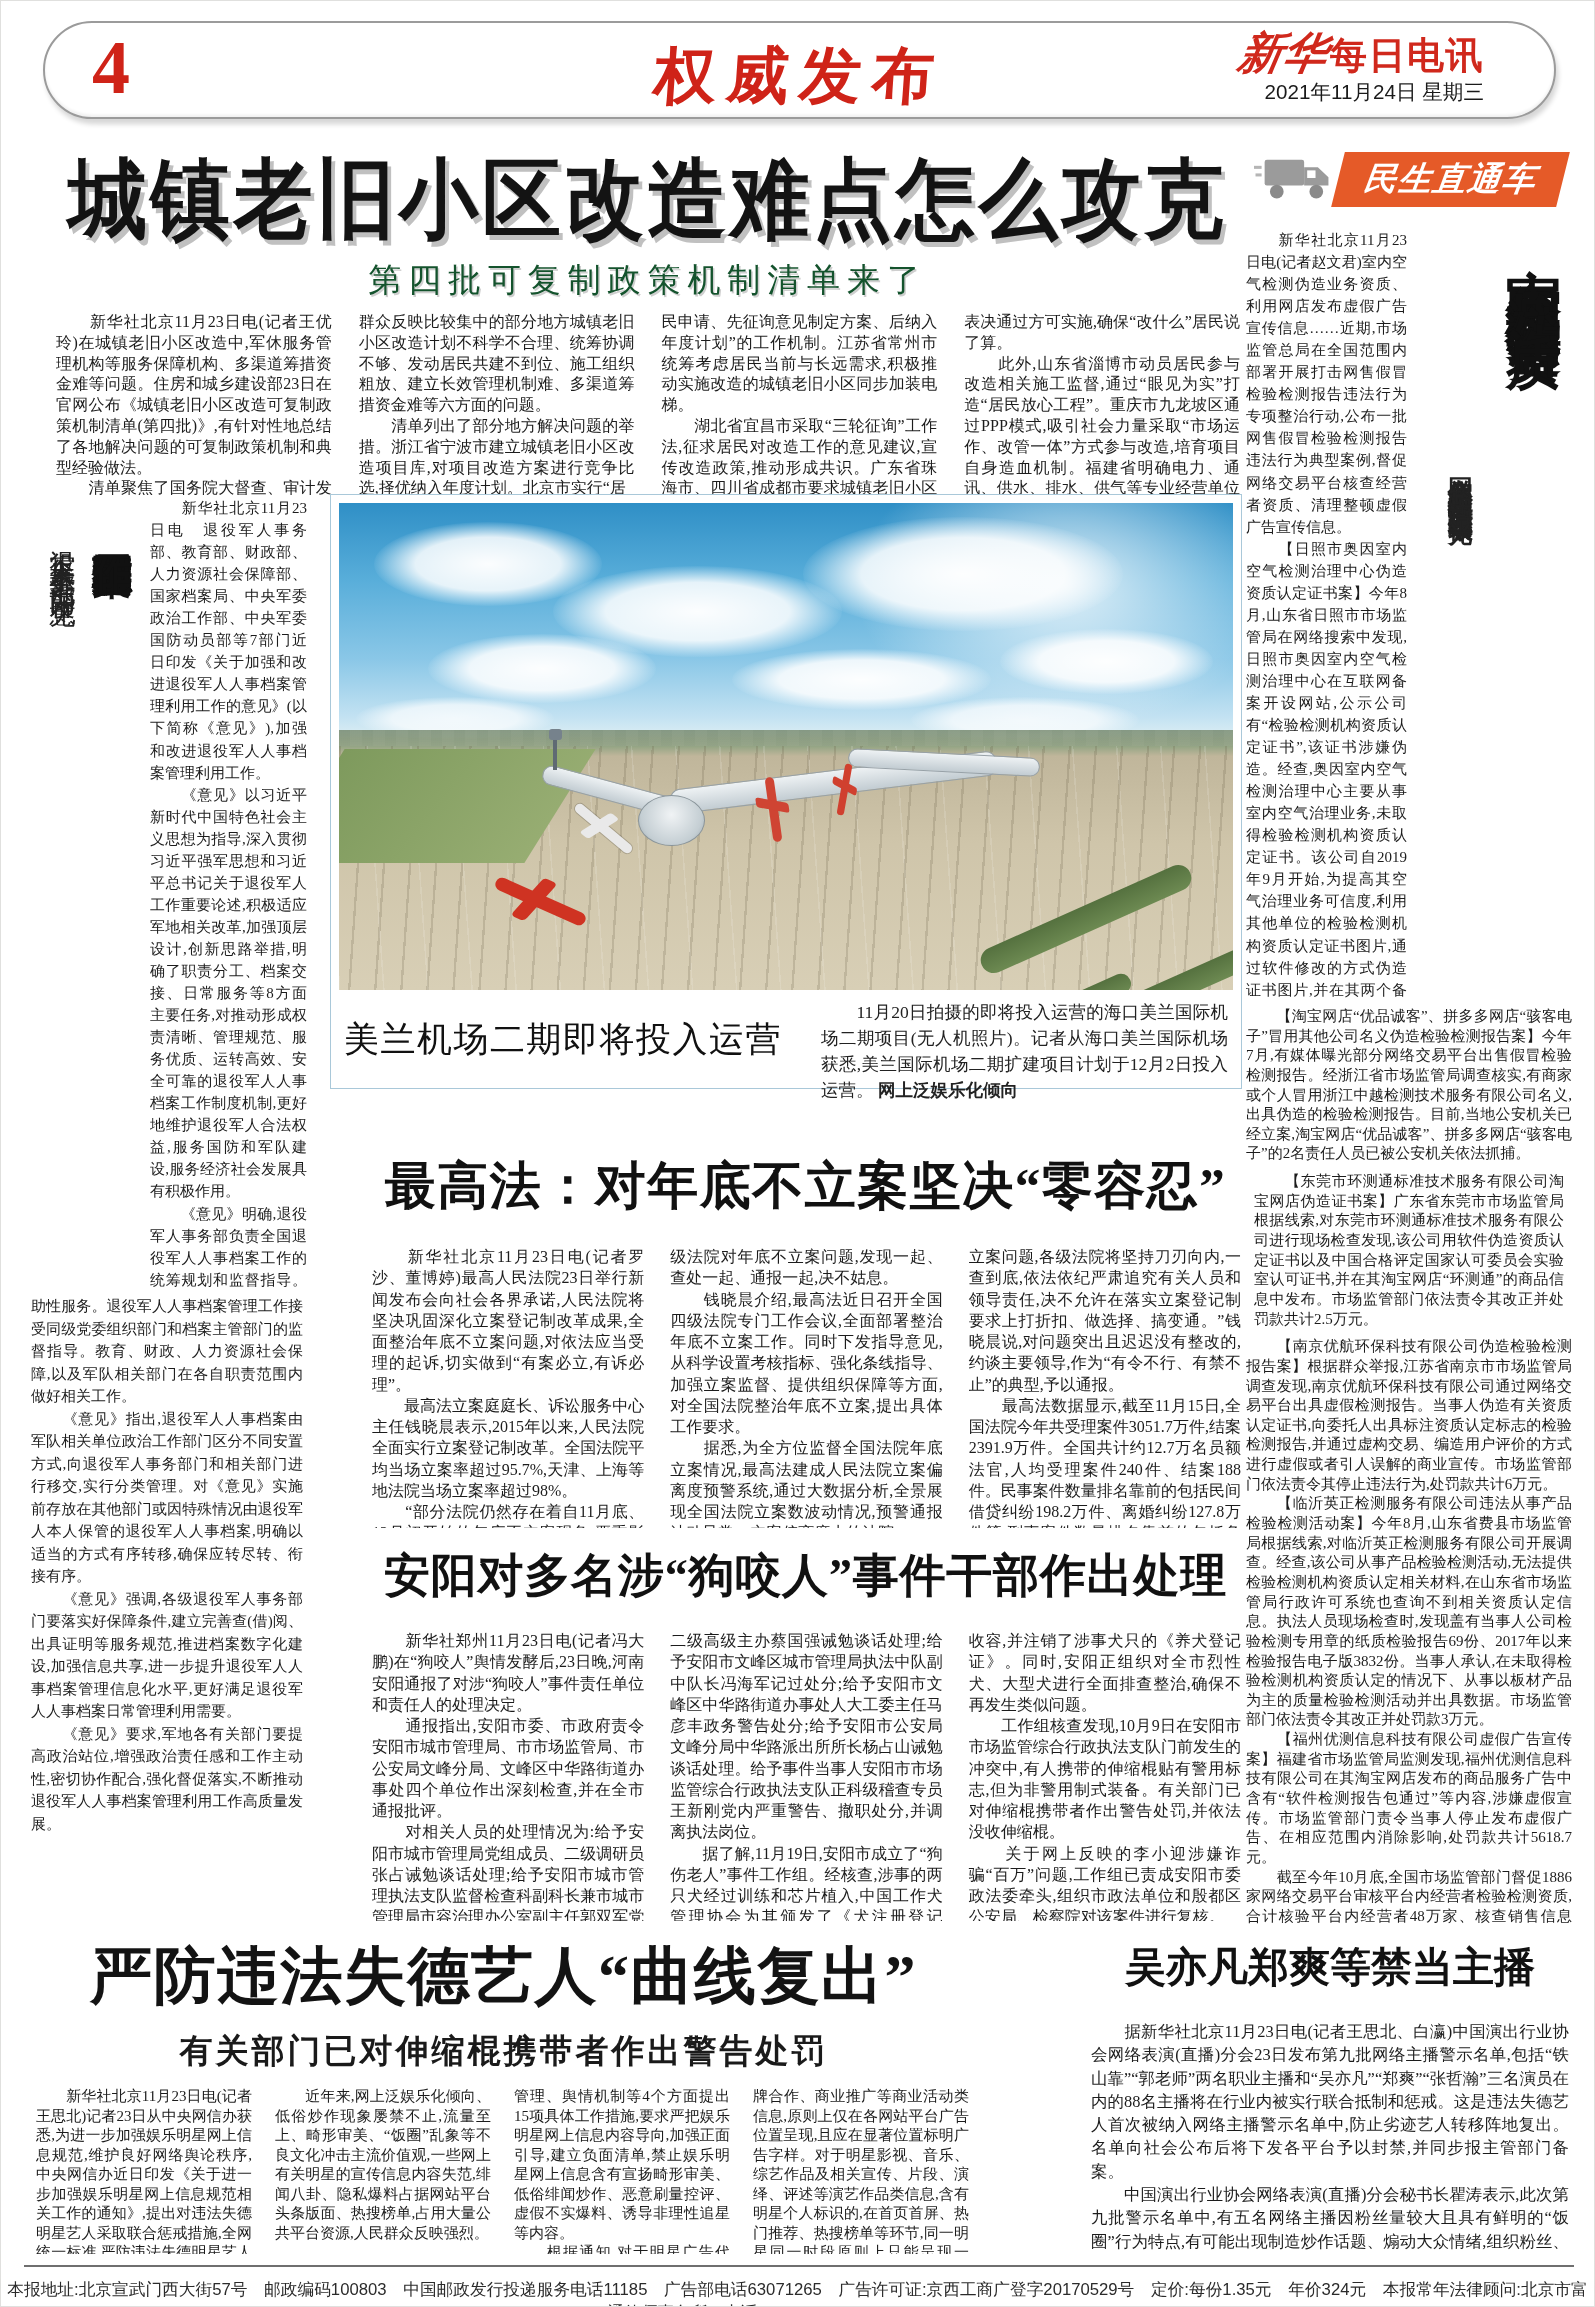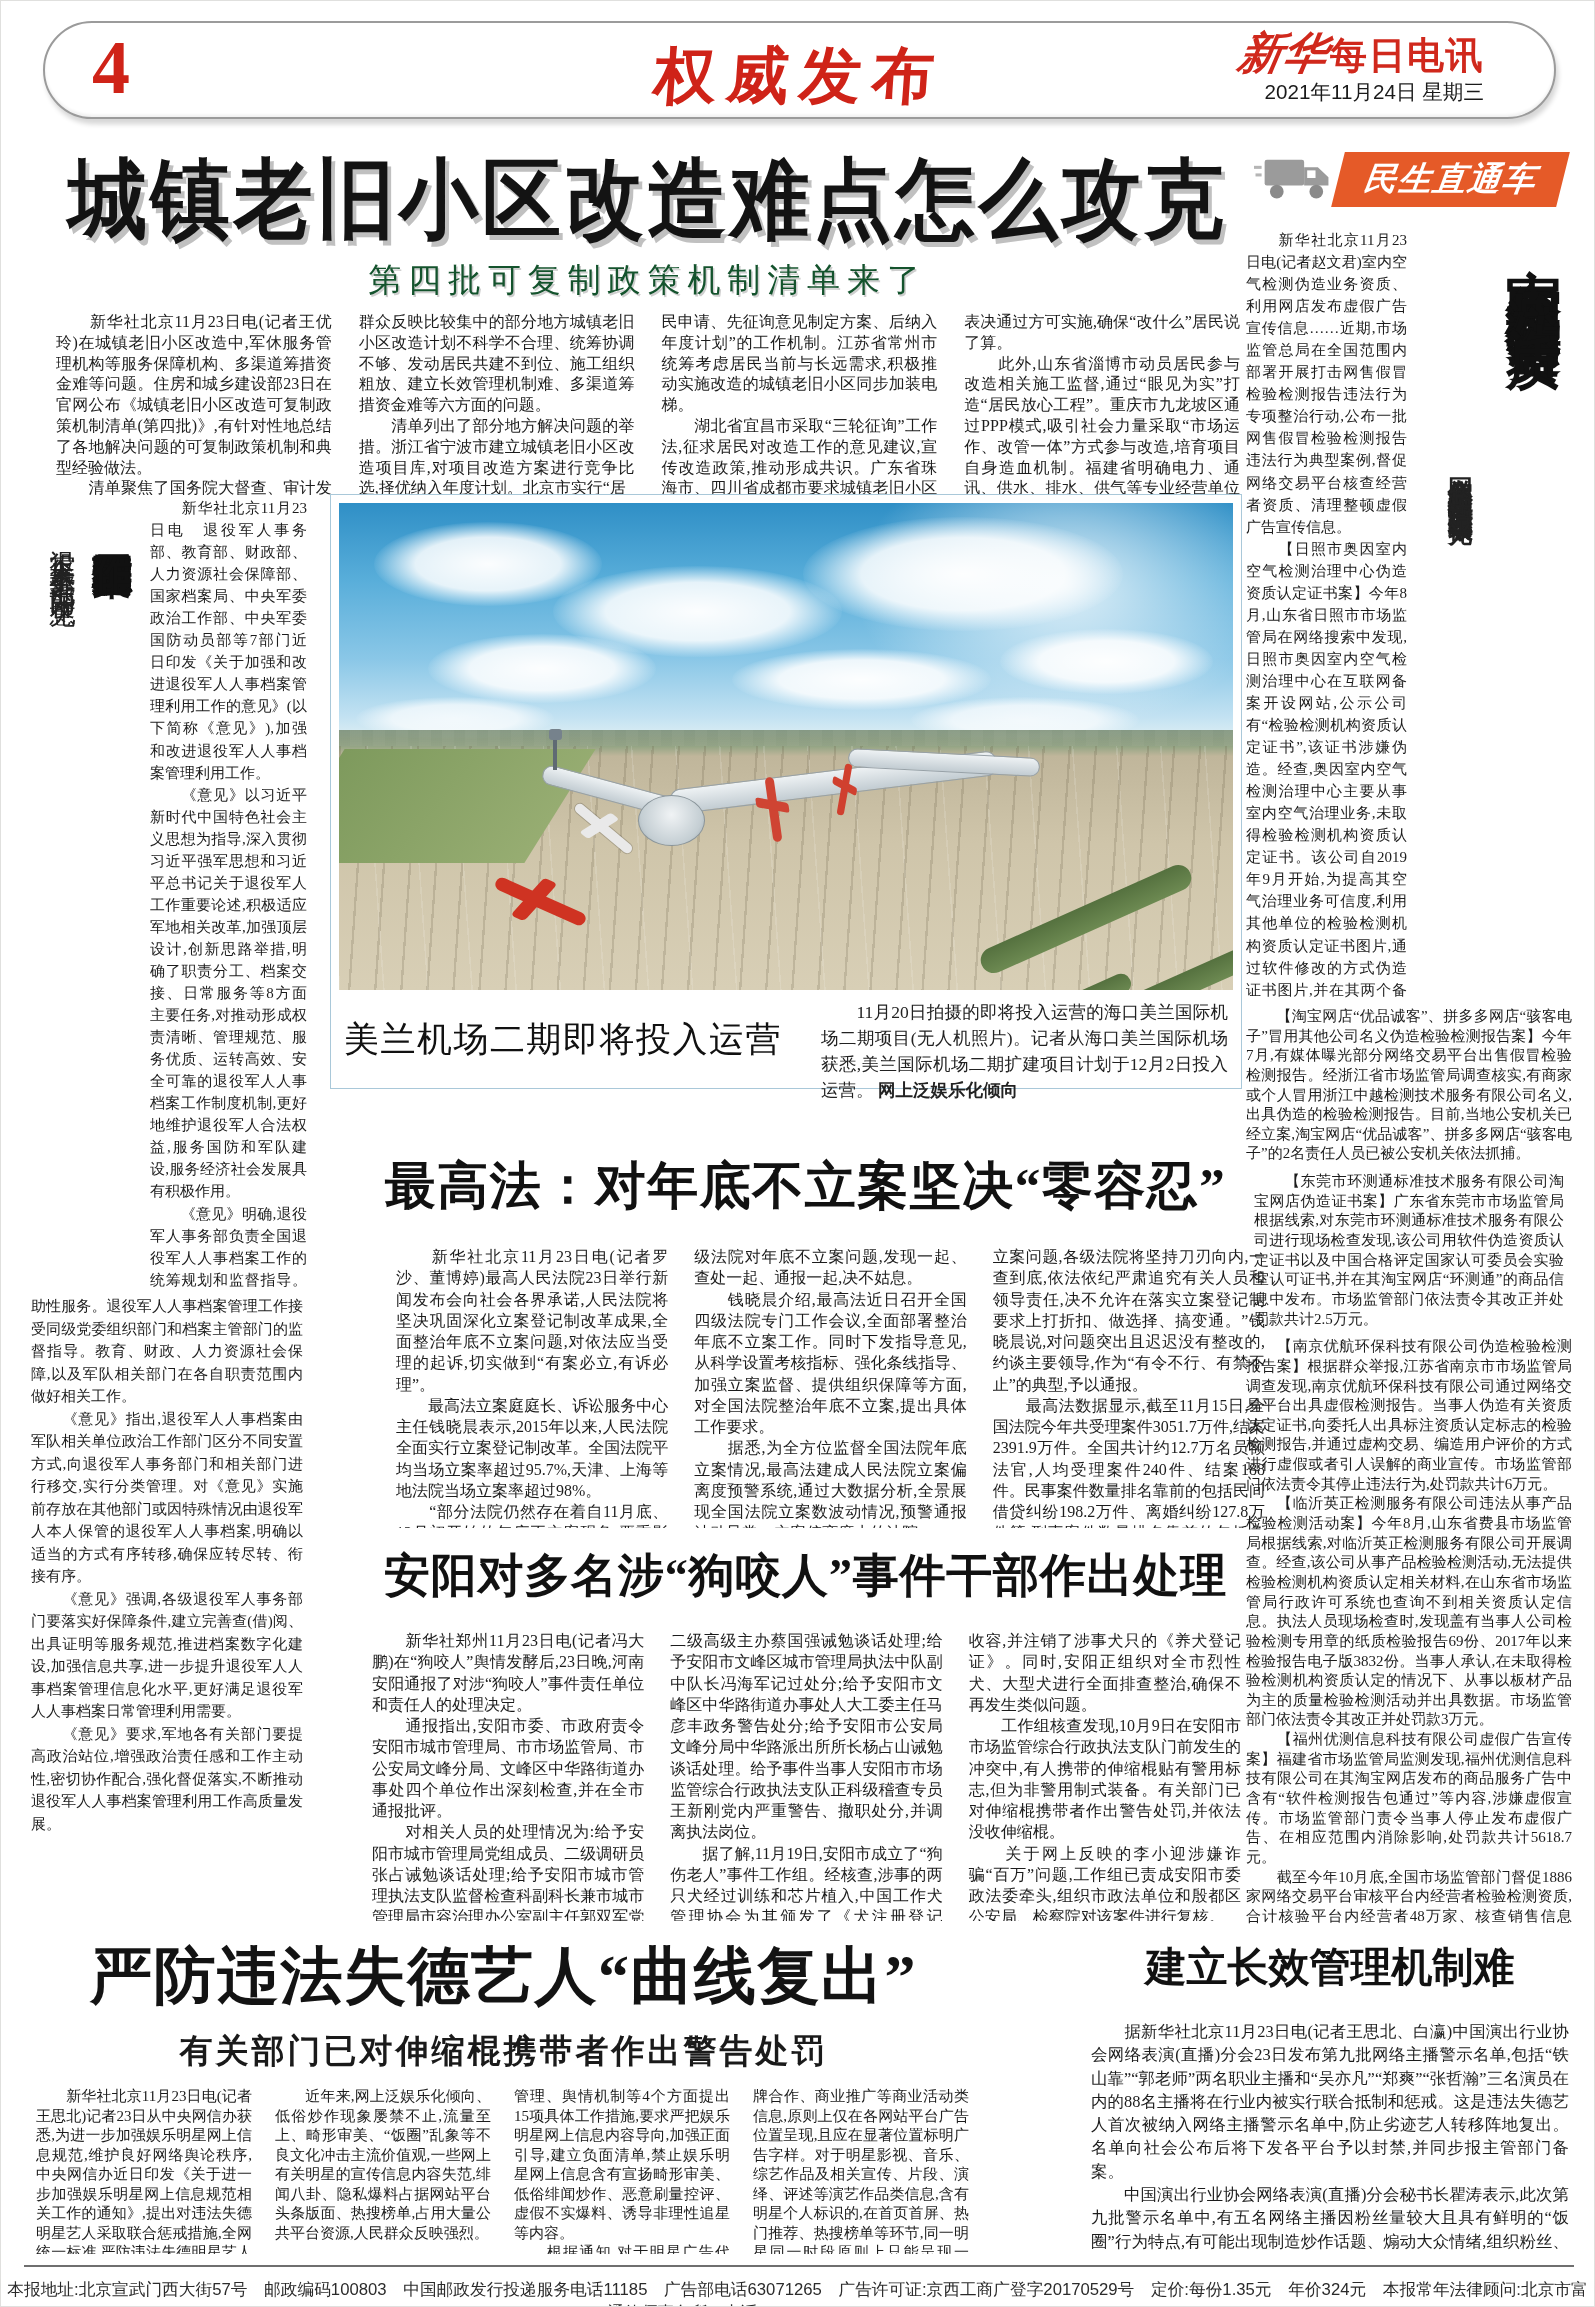--- a/index.html
+++ b/index.html
@@ -65,21 +65,21 @@
   .pr1{top:81%;left:19%;background:#cf3322;transform:rotate(24deg) scale(1.5);}
   .pr2{top:62%;left:45%;background:#cf4433;transform:rotate(82deg);}
   .pw1{top:66%;left:26%;background:#e9e9e9;box-shadow:0 0 0 0.8px rgba(0,0,0,.18);transform:rotate(40deg) scale(1.1);}
   .pr3{top:58%;left:53%;background:#d0402f;transform:rotate(100deg) scale(.8);}
   .capline{left:343px;top:999px;width:884px;height:79px;display:flex;gap:20px;}
   .captitle{width:457px;font-size:35px;letter-spacing:1.5px;align-self:center;color:#111;}
   .captext{flex:1;font-size:17.5px;line-height:1.48;text-align:justify;color:#222;}
   .credit{font-weight:bold;font-family:"Liberation Sans",sans-serif;}
   
   .courthead{left:346px;top:1151px;width:917px;text-align:center;font-size:51px;font-weight:bold;letter-spacing:1.5px;color:#111;}
-  .courtbody{left:371px;top:1245px;width:869px;height:282px;display:flex;gap:26px;margin-left:24px;}
+  .courtbody{left:371px;top:1245px;width:869px;height:282px;display:flex;gap:26px;}
   .courtbody .col,.anyangbody .col{flex:1;font-size:16px;line-height:1.33;}
   
   .anyanghead{left:346px;top:1544px;width:917px;text-align:center;font-size:46px;font-weight:bold;letter-spacing:0.8px;color:#111;}
   .anyangbody{left:371px;top:1629px;width:869px;height:291px;display:flex;gap:26px;}
   
   .celebhead{left:23px;top:1933px;width:959px;text-align:center;font-size:62px;font-weight:bold;letter-spacing:1.5px;color:#131313;}
   .celebsub{left:23px;top:2028px;width:959px;text-align:center;font-size:33px;font-weight:bold;
             font-family:"Liberation Sans",sans-serif;letter-spacing:3px;color:#1a1a1a;}
   .celebbody{left:35px;top:2086px;width:933px;height:167px;display:flex;gap:23px;}
   .celebbody .col{flex:1;font-size:15px;line-height:1.3;}
@@ -236,21 +236,21 @@
       </div>
     <div class="col just">
         <p style="margin: 0px;">管理、舆情机制等4个方面提出15项具体工作措施,要求严把娱乐明星网上信息内容导向,加强正面引导,建立负面清单,禁止娱乐明星网上信息含有宣扬畸形审美、低俗绯闻炒作、恶意刷量控评、虚假不实爆料、诱导非理性追星等内容。</p>
         <p style="margin: 0px;">　　根据通知,对于明星广告代言、品</p>
       </div>
     <div class="col just">
         <p style="margin: 0px;">牌合作、商业推广等商业活动类信息,原则上仅在各网站平台广告位置呈现,且应在显著位置标明广告字样。对于明星影视、音乐、综艺作品及相关宣传、片段、演绎、评述等演艺作品类信息,含有明星个人标识的,在首页首屏、热门推荐、热搜榜单等环节,同一明星同一时段原则上只能呈现一条。</p>
       </div>
   </div>
 
-  <div class="abs anchorhead">建立长效管理机制难</div>
+  <div class="abs anchorhead">吴亦凡郑爽等禁当主播</div>
   <div class="abs anchorbody just clip">
       <p style="margin: 0px;">　　据新华社北京11月23日电(记者王思北、白瀛)中国演出行业协会网络表演(直播)分会23日发布第九批网络主播警示名单,包括“铁山靠”“郭老师”两名职业主播和“吴亦凡”“郑爽”“张哲瀚”三名演员在内的88名主播将在行业内被实行联合抵制和惩戒。这是违法失德艺人首次被纳入网络主播警示名单中,防止劣迹艺人转移阵地复出。名单向社会公布后将下发各平台予以封禁,并同步报主管部门备案。</p>
       <p style="margin: 0px;">　　中国演出行业协会网络表演(直播)分会秘书长瞿涛表示,此次第九批警示名单中,有五名网络主播因粉丝量较大且具有鲜明的“饭圈”行为特点,有可能出现制造炒作话题、煽动大众情绪,组织粉丝、雇用网络水军控制舆论走向等风险行为,需重点关注。</p>
     </div>
 
   <div class="abs truck">
     <svg viewBox="0 0 104 80" width="79" height="61">
       <rect x="14" y="14" width="52" height="34" rx="3" fill="#9b9b9b"></rect>
       <path d="M66 24 h18 l14 13 v11 H66 z" fill="#9b9b9b"></path>
       <rect x="70" y="28" width="11" height="10" fill="#ffffff"></rect>

